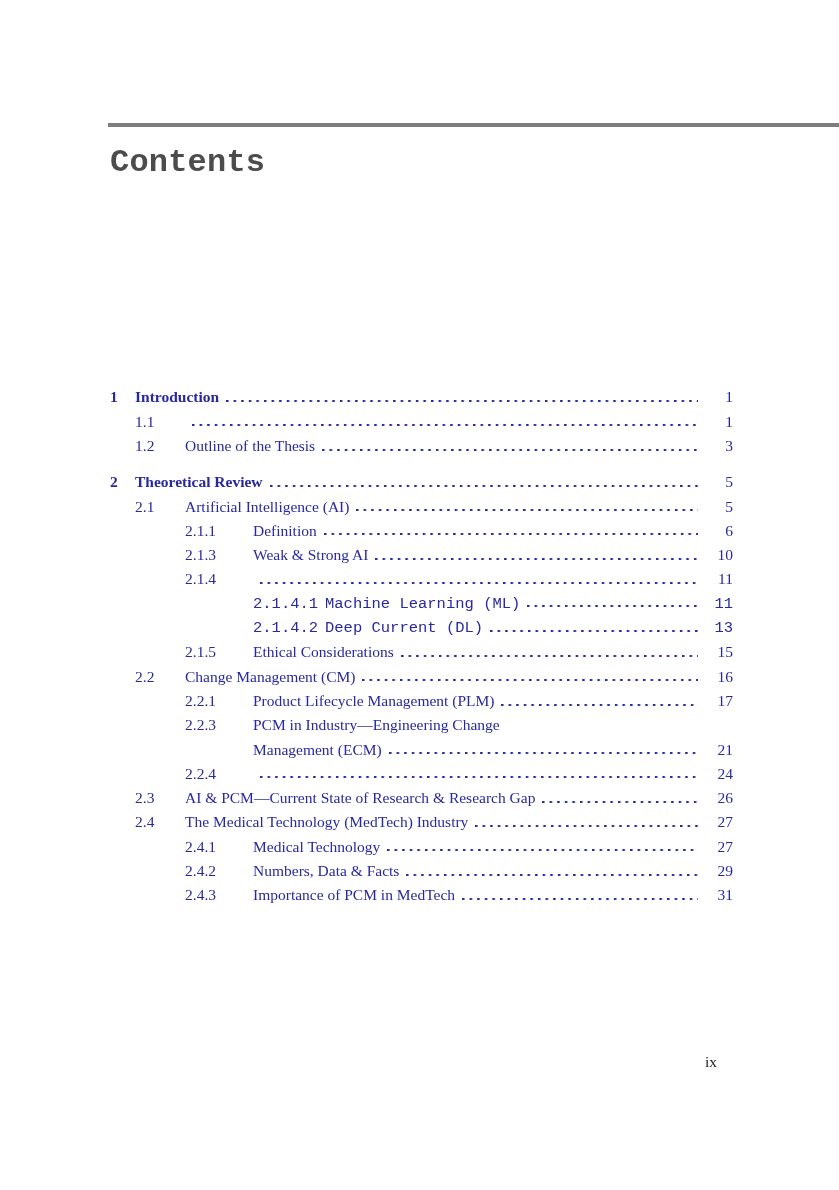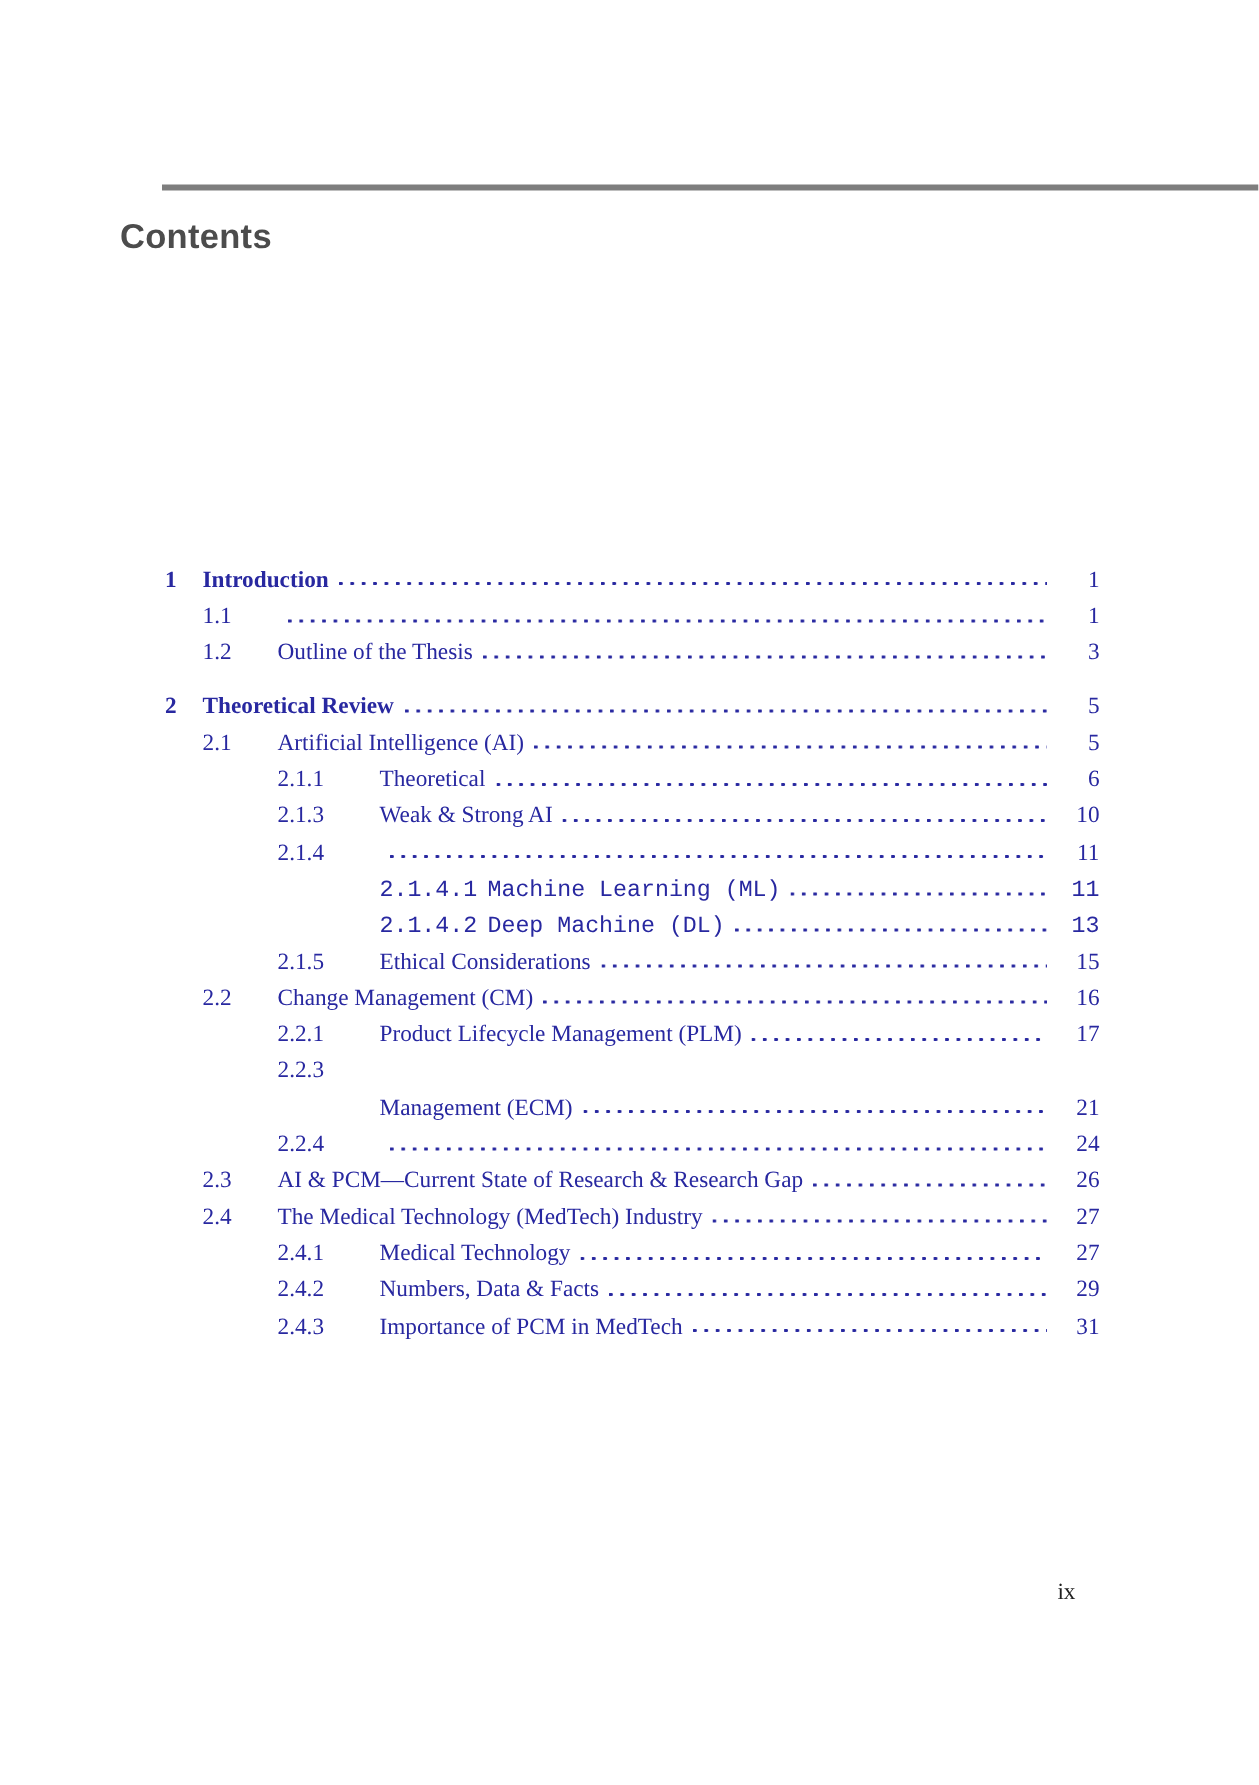--- a/index.html
+++ b/index.html
@@ -20,24 +20,24 @@
     position: relative;
     overflow: hidden;
     font-family: "Liberation Serif", serif;
   }
   .top-rule {
     margin: 123px 0 0 108px;
     height: 4px;
     background: var(--rule);
   }
   h1.page-title {
-    margin: 17px 0 0 80px;
-    font-family: Liberation Sans, sans-serif;
+    margin: 17px 0 0 110px;
+    font-family: Liberation Mono, monospace;
     font-weight: bold;
-    font-size: 23px;
+    font-size: 32px;
     line-height: 1.2;
     color: var(--heading);
     letter-spacing: 0.2px;
   }
   .toc {
     margin: 203px 0 0 110px;
     width: 623px;
     color: var(--toc);
     font-size: 15.5px;
     line-height: 24.3px;
@@ -126,21 +126,21 @@
       <div class="line">
         <span class="num">2.1</span>
         <span class="title">Artificial Intelligence (AI)</span>
         <span class="dots"></span>
         <span class="pg">5</span>
       </div>
     </div>
     <div class="entry level-3">
       <div class="line">
         <span class="num">2.1.1</span>
-        <span class="title">Theoretical</span>
+        <span class="title">Definition</span>
         <span class="dots"></span>
         <span class="pg">6</span>
       </div>
     </div>
     <div class="entry level-3">
       <div class="line">
         <span class="num">2.1.3</span>
         <span class="title">Weak &amp; Strong AI</span>
         <span class="dots"></span>
         <span class="pg">10</span>
@@ -157,21 +157,21 @@
       <div class="line">
         <span class="num">2.1.4.1</span>
         <span class="title">Machine Learning (ML)</span>
         <span class="dots"></span>
         <span class="pg">11</span>
       </div>
     </div>
     <div class="entry level-4">
       <div class="line">
         <span class="num">2.1.4.2</span>
-        <span class="title">Deep Machine (DL)</span>
+        <span class="title">Deep Current (DL)</span>
         <span class="dots"></span>
         <span class="pg">13</span>
       </div>
     </div>
     <div class="entry level-3">
       <div class="line">
         <span class="num">2.1.5</span>
         <span class="title">Ethical Considerations</span>
         <span class="dots"></span>
         <span class="pg">15</span>
@@ -189,20 +189,21 @@
       <div class="line">
         <span class="num">2.2.1</span>
         <span class="title">Product Lifecycle Management (PLM)</span>
         <span class="dots"></span>
         <span class="pg">17</span>
       </div>
     </div>
     <div class="entry level-3">
       <div class="line">
         <span class="num">2.2.3</span>
+        <span class="title">PCM in Industry—Engineering Change</span>
       </div>
       <div class="line">
         <span class="num"></span>
         <span class="title">Management (ECM)</span>
         <span class="dots"></span>
         <span class="pg">21</span>
       </div>
     </div>
     <div class="entry level-3">
       <div class="line">

